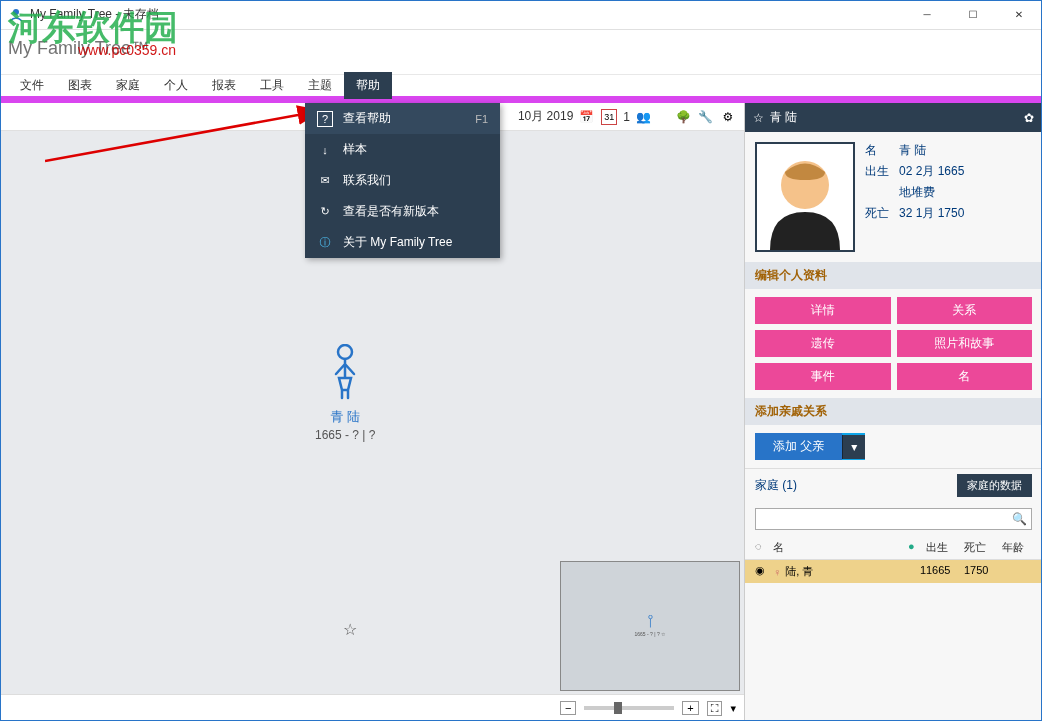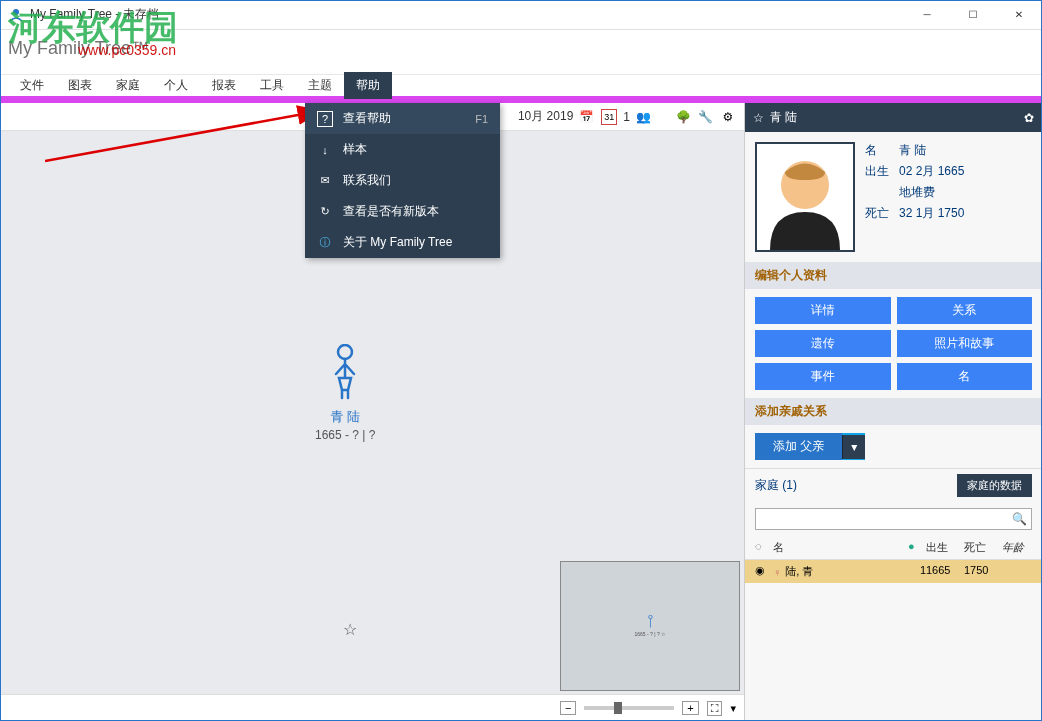--- a/index.html
+++ b/index.html
@@ -56,40 +56,40 @@
 
 .sp-profile { display: flex; padding: 10px; gap: 10px; }
 .avatar-box { width: 100px; height: 110px; border: 2px solid #2c3e50; background: #fff; display: flex; align-items: flex-end; justify-content: center; overflow: hidden; }
 .info-rows { flex: 1; color: #003a7a; }
 .info-row { display: flex; margin-bottom: 4px; }
 .info-label { width: 34px; }
 
 .sp-section-head { background: #e0e4ea; color: #a16207; padding: 5px 10px; font-weight: bold; }
 
 .btn-grid { display: grid; grid-template-columns: 1fr 1fr; gap: 6px; padding: 8px 10px; }
-.pbtn { background: #3b82f6; color: #fff; text-align: center; padding: 5px 0; font-size: 12px; cursor: default; }
+.pbtn { background: #ec4899; color: #fff; text-align: center; padding: 5px 0; font-size: 12px; cursor: default; }
 
 .add-row { padding: 8px 10px; }
 .add-btn { display: inline-flex; align-items: center; background: #0ea5e9; color: #fff; justify-content: center; }
 .add-btn-label { padding: 5px 18px; background: #2874c8; }
 .add-btn-dd { padding: 5px 8px; background: #2c3e50; border-left: 1px solid #1a2530; }
 
 .family-head { display: flex; align-items: center; padding: 5px 10px; color: #003a7a; border-top: 1px solid #ddd; }
 .family-data-btn { margin-left: auto; background: #2c3e50; color: #fff; padding: 4px 10px; font-size: 11px; }
 
 .search-row { padding: 6px 10px; }
 .search-box { width: 100%; height: 22px; border: 1px solid #aaa; background: #fff; display: flex; align-items: center; justify-content: flex-end; padding: 0 4px; }
 
 .table-head { display: flex; padding: 4px 10px; color: #333; font-size: 11px; border-bottom: 1px solid #ddd; }
 .th-radio { width: 18px; }
 .th-name { flex: 1; }
 .th-pin { width: 18px; }
 .th-born { width: 38px; }
 .th-died { width: 38px; }
-.th-age { width: 30px; font-style: italic; }
+.th-age { width: 30px; }
 
 .table-row { display: flex; padding: 4px 10px; font-size: 11px; }
 .table-row.sel { background: #eed28b; }
 .tr-radio { width: 18px; }
 .tr-name { flex: 1; display: flex; align-items: center; gap: 4px; }
 .tr-pin { width: 18px; text-align: right; }
 .tr-born { width: 38px; }
 .tr-died { width: 38px; }
 .tr-age { width: 30px; }
 

